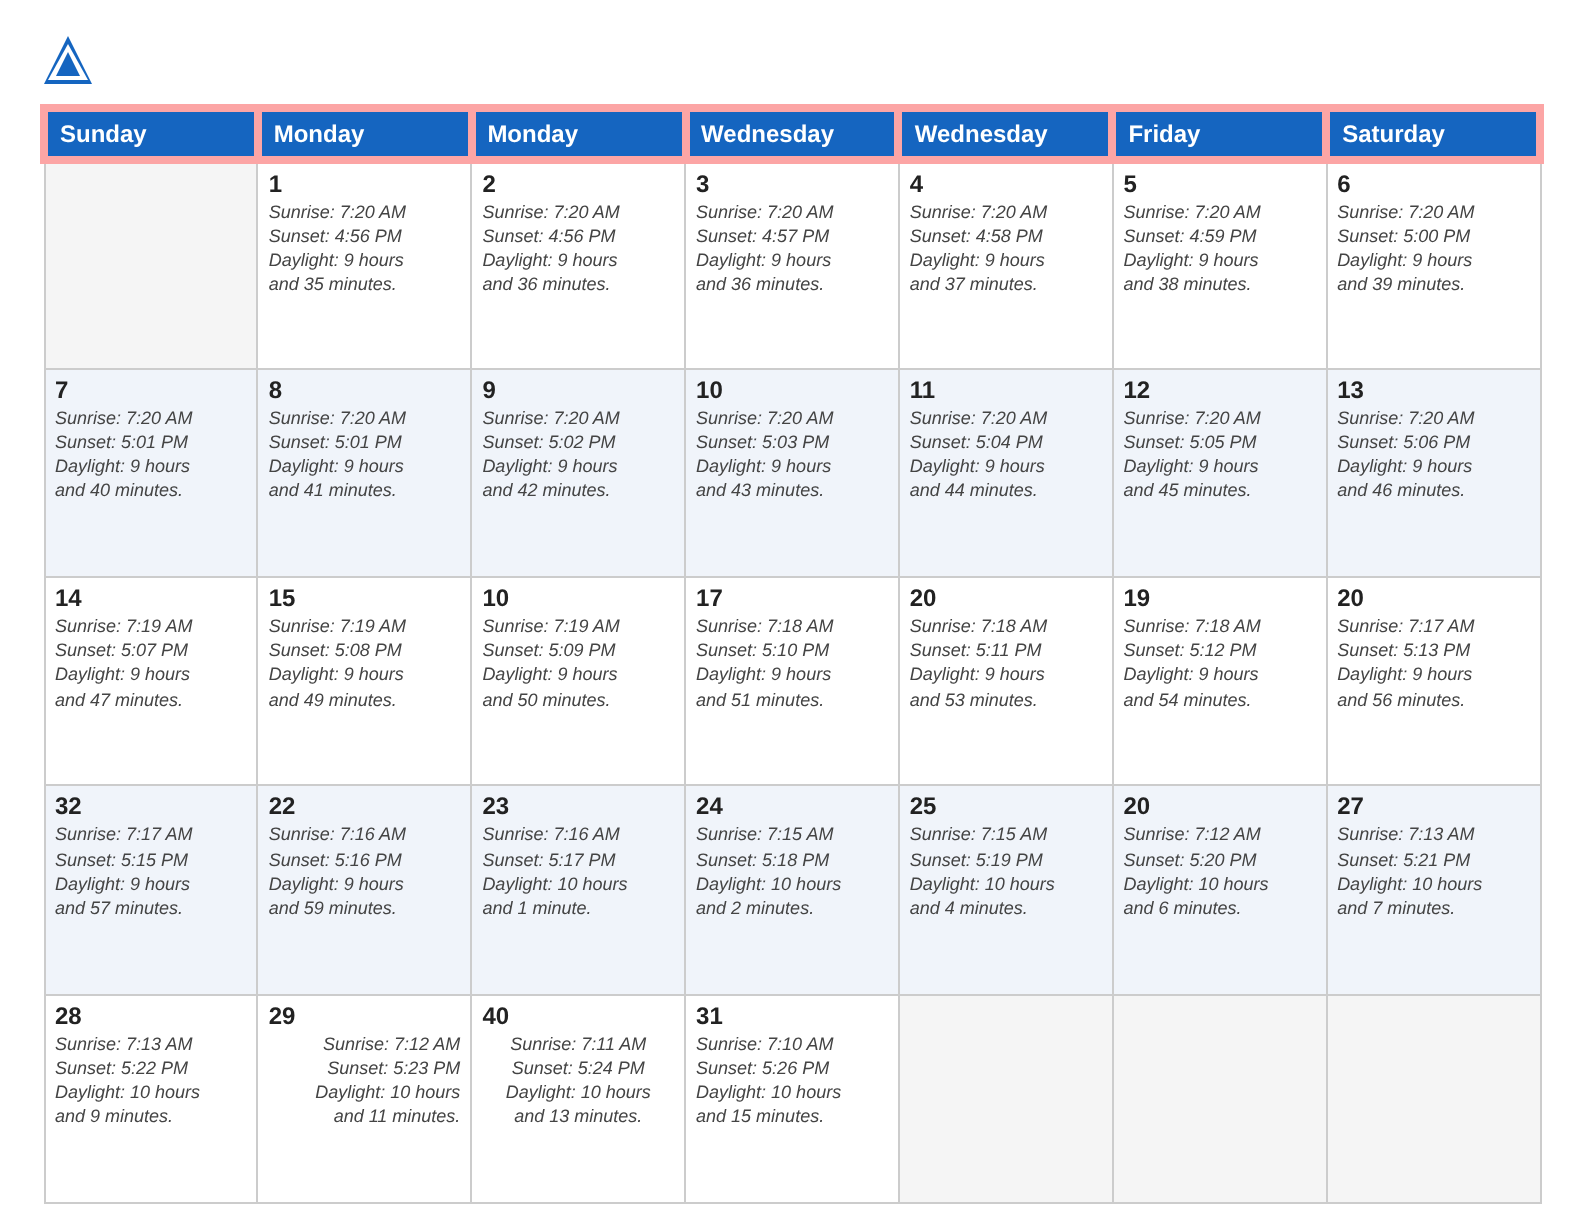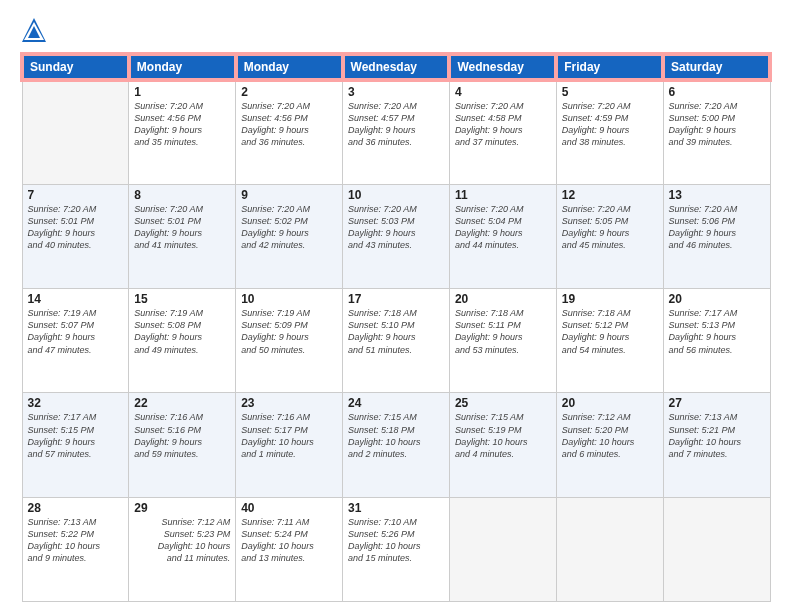--- a/index.html
+++ b/index.html
@@ -340,21 +340,21 @@
           </td>
           <td>
             <span class="day-number">29</span>
             <div class="day-info" style="white-space: pre-line; text-align: right;">Sunrise: 7:12 AM
 Sunset: 5:23 PM
 Daylight: 10 hours
 and 11 minutes.</div>
           </td>
           <td>
             <span class="day-number">40</span>
-            <div class="day-info" style="white-space: pre-line;">Sunrise: 7:11 AM
+            <div class="day-info" style="white-space: pre-line; text-align: center;">Sunrise: 7:11 AM
 Sunset: 5:24 PM
 Daylight: 10 hours
 and 13 minutes.</div>
           </td>
           <td>
             <span class="day-number">31</span>
             <div class="day-info" style="white-space: pre-line;">Sunrise: 7:10 AM
 Sunset: 5:26 PM
 Daylight: 10 hours
 and 15 minutes.</div>

